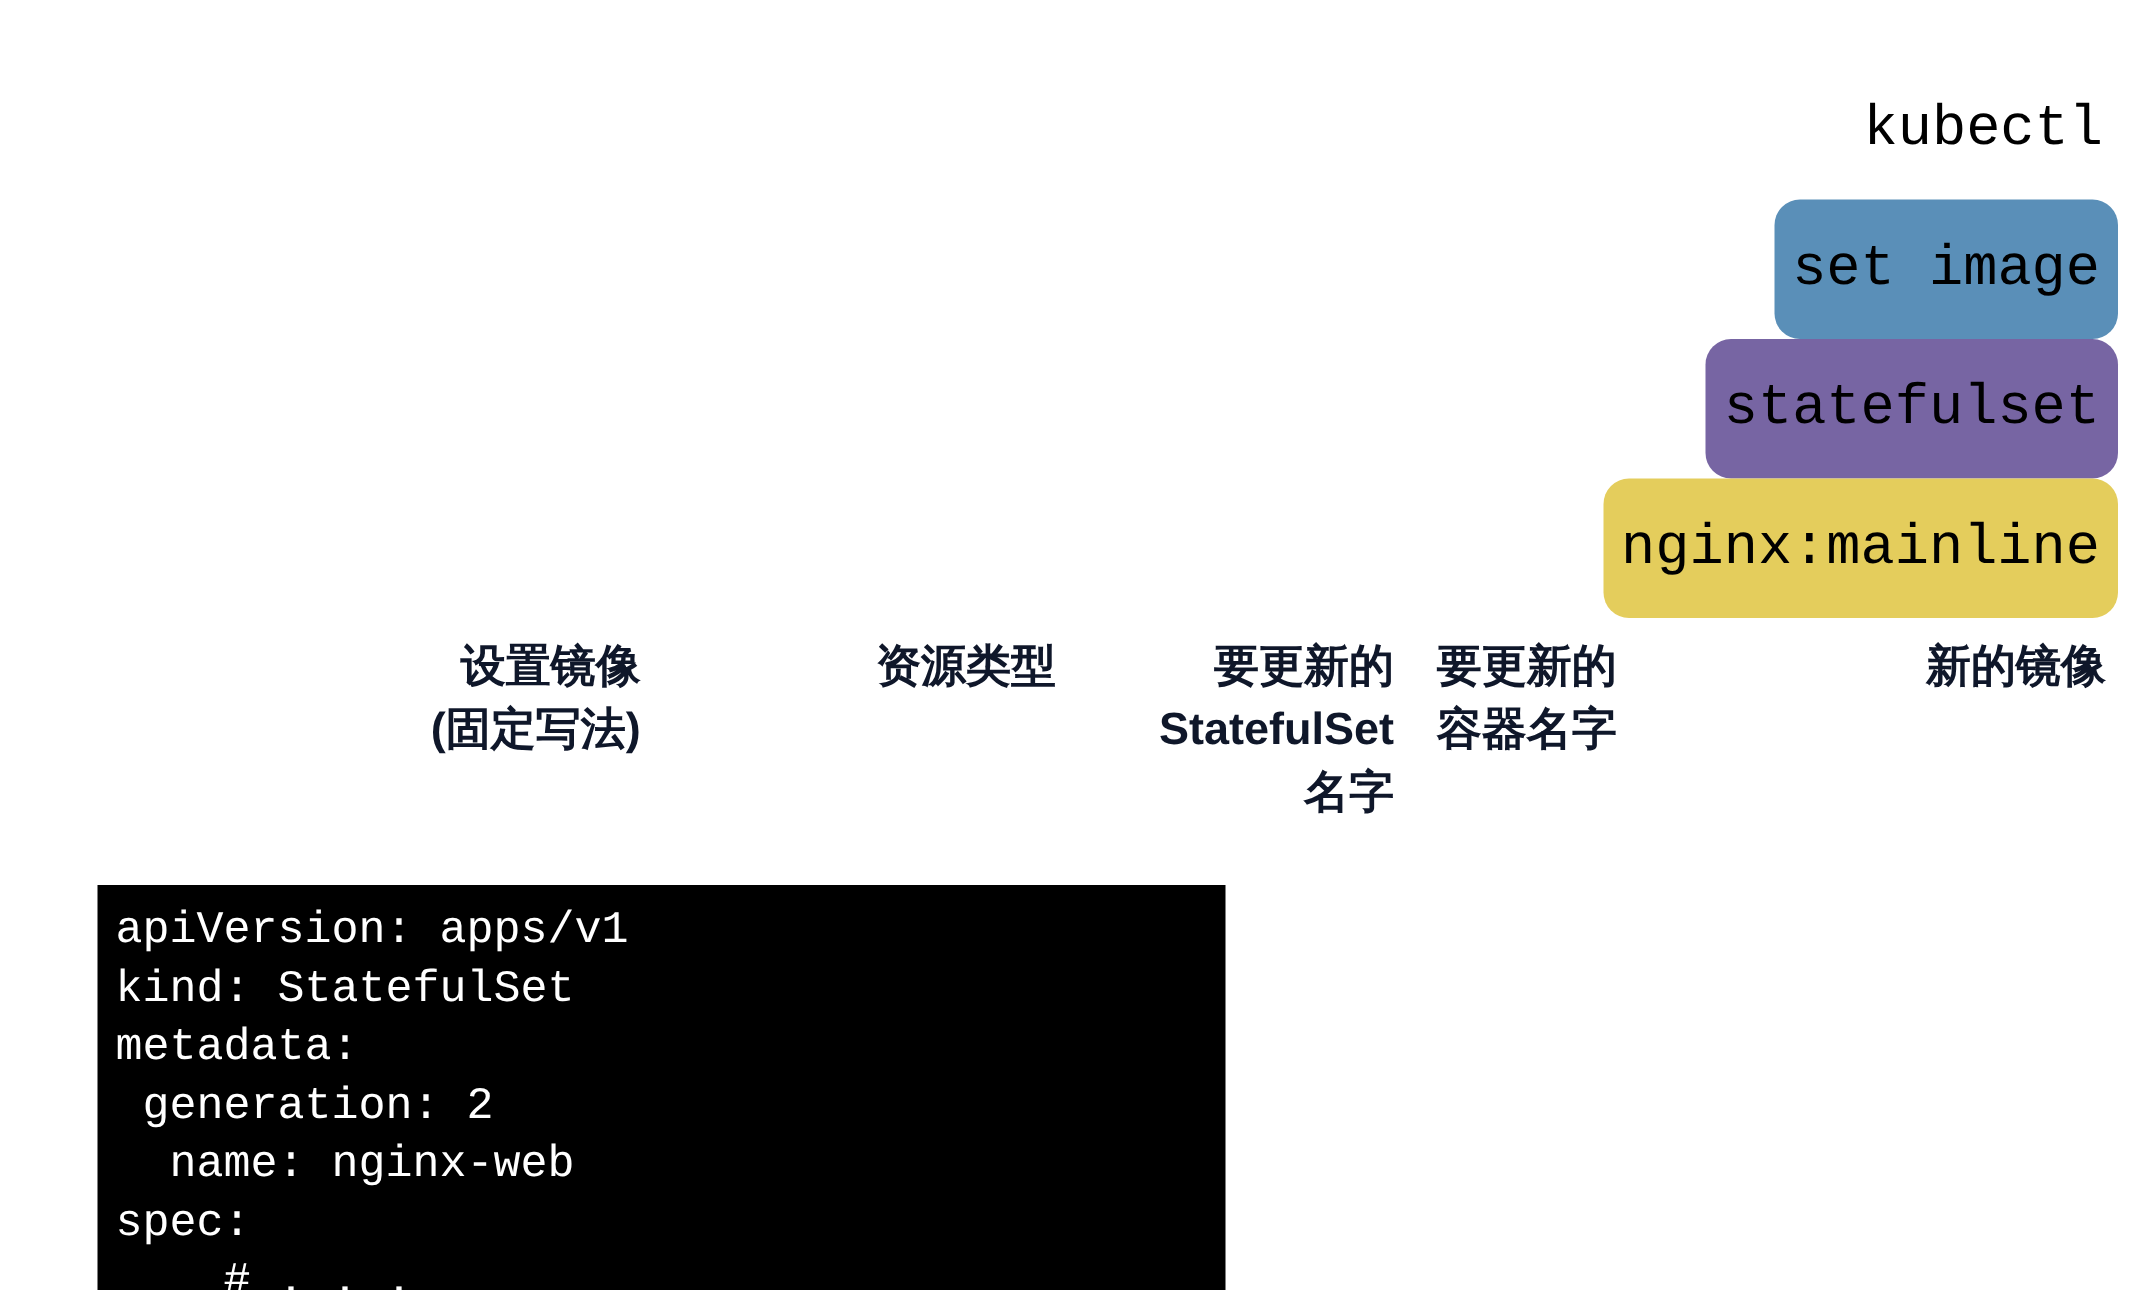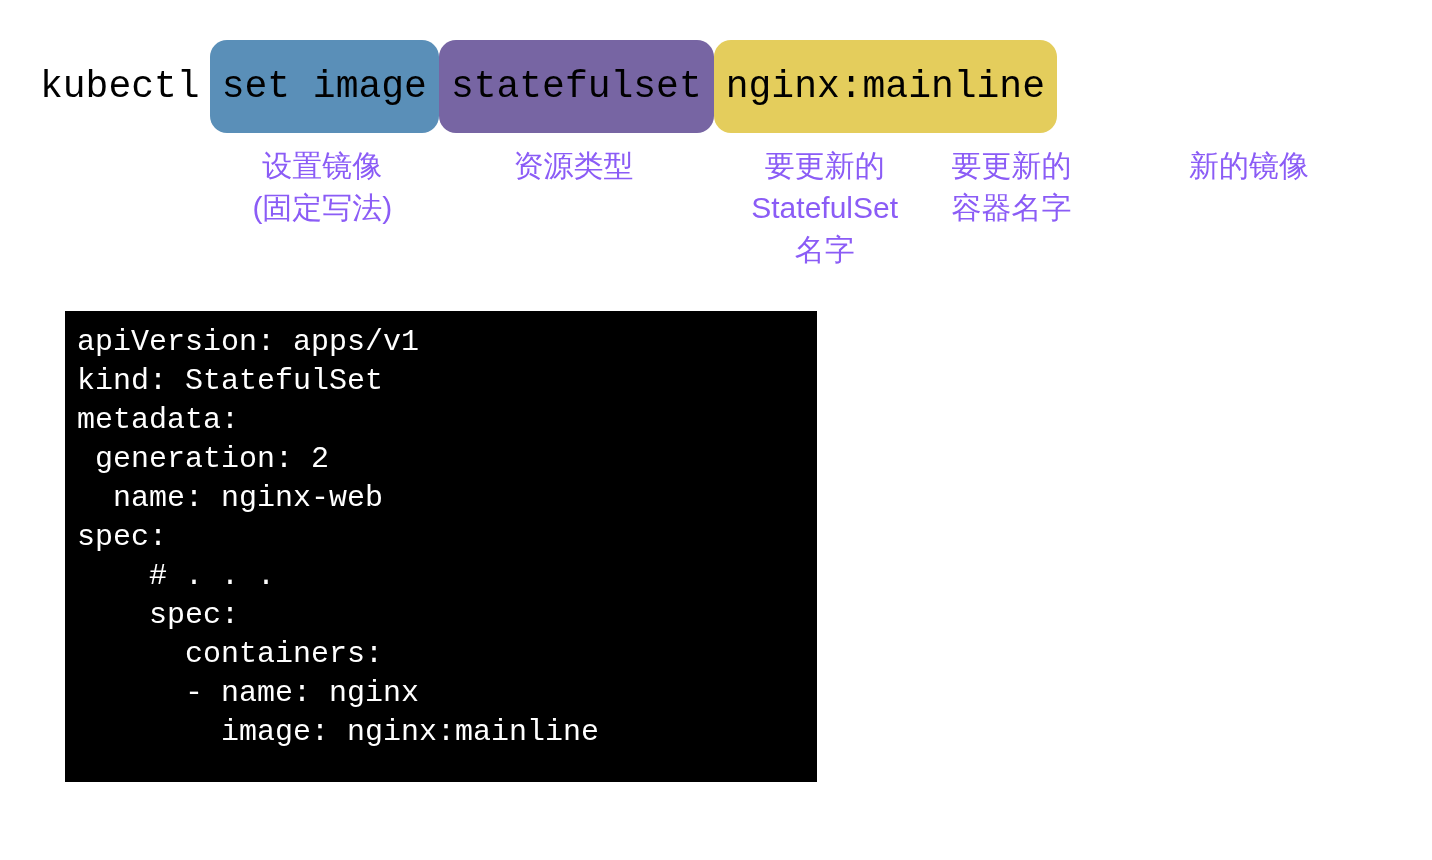--- a/index.html
+++ b/index.html
@@ -9,22 +9,23 @@
     }
     body {
       font-family: "Helvetica Neue", Arial, sans-serif;
       background: #ffffff;
       width: 1432px;
       height: 860px;
       padding: 40px 20px;
     }
     .command-row {
       display: flex;
-      align-items: center;
+      align-items: flex-end;
       margin-left: 20px;
+      flex-direction: column;
     }
     .cmd-prefix {
       font-family: "Courier New", monospace;
       font-size: 38px;
       padding: 25px 10px 25px 0;
       color: #000;
       display: flex;
       align-items: center;
     }
     .cmd-segment {
@@ -49,24 +50,25 @@
       margin-top: 12px;
     }
     .label-spacer {
       font-family: "Courier New", monospace;
       font-size: 38px;
       padding: 0 10px 0 0;
       visibility: hidden;
     }
     .label {
       font-size: 30px;
-      color: #8b5cf6;
-      text-align: center;
+      color: #0f172a;
+      text-align: right;
       line-height: 1.4;
       padding: 0 8px;
+      font-weight: bold;
     }
     .label-1 { width: 228px; }
     .label-2 { width: 280px; }
     .label-3 { width: 228px; }
     .label-4 { width: 150px; }
     .label-5 { width: 330px; }
     
     .yaml-block {
       background: #000000;
       color: #ffffff;

